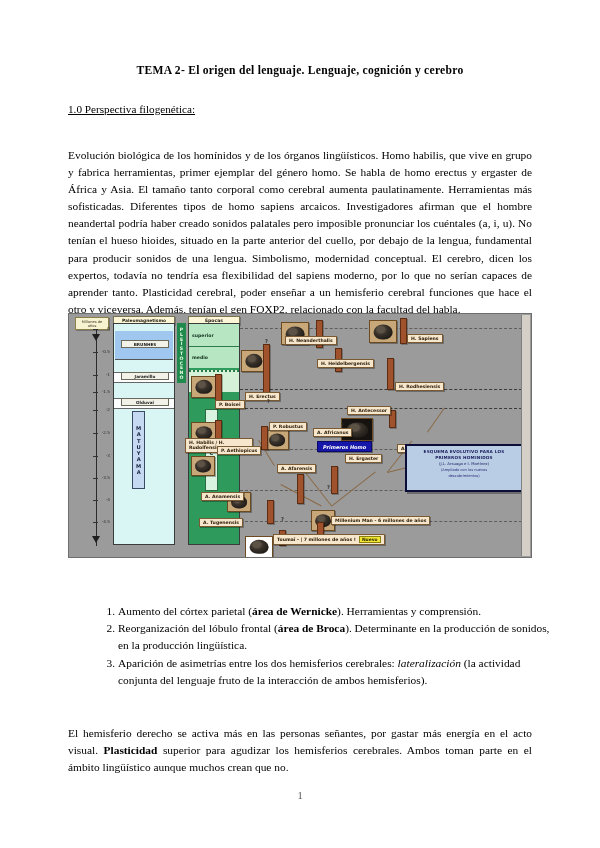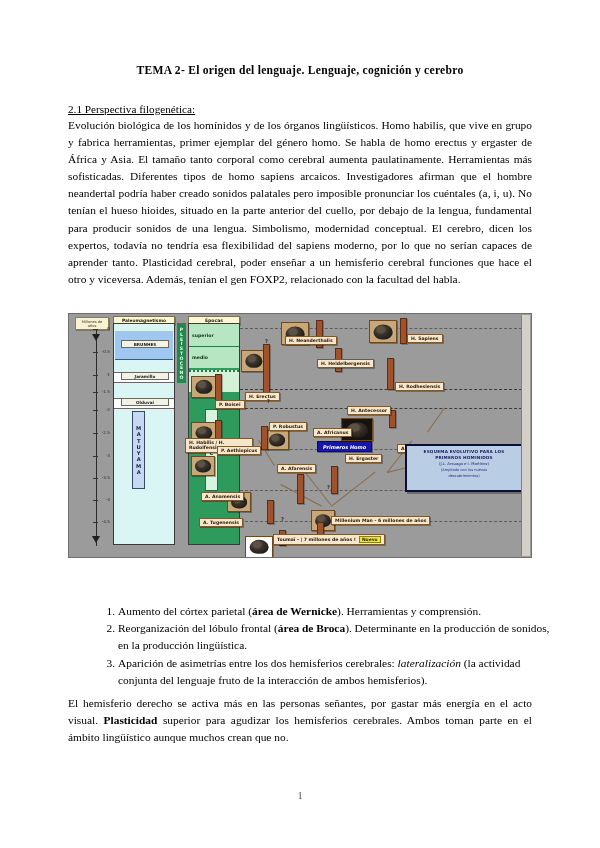--- a/index.html
+++ b/index.html
@@ -22,20 +22,21 @@
   .section-head {
     position:absolute; left:68px; top:103px;
     font-size:11.2px; text-decoration:underline;
   }
   .para {
     position:absolute;
     font-size:11.4px;
     line-height:17.1px;
     text-align:justify;
     text-justify:inter-word;
+    margin-top:30px;
   }
   #para-1 { left:68px; top:117px; width:464px; }
   #para-2 { left:68px; top:569px; width:464px; }
   #para-3 { left:68px; top:695px; width:464px; }
   ol.changes {
     position:absolute; left:92px; top:603px; width:442px;
     margin:0; padding:0 0 0 26px;
     font-size:11.4px; line-height:17.2px;
   }
   ol.changes li { margin:0; padding:0; }
@@ -222,21 +223,21 @@
     background:#d4d0c8; border-left:1px solid #808080;
   }
 </style>
 </head>
 <body>
 
 <div class="page">
 
   <div class="doc-title">TEMA 2- El origen del lenguaje. Lenguaje, cognición y cerebro</div>
 
-  <div class="section-head">2.1 Perspectiva filogenética:</div>
+  <div class="section-head">1.0 Perspectiva filogenética:</div>
 
   <div class="para" id="para-1">Evolución biológica de los homínidos y de los órganos lingüísticos. Homo habilis, que vive en grupo y fabrica herramientas, primer ejemplar del género homo. Se habla de homo erectus y ergaster de África y Asia. El tamaño tanto corporal como cerebral aumenta paulatinamente. Herramientas más sofisticadas. Diferentes tipos de homo sapiens arcaicos. Investigadores afirman que el hombre neandertal podría haber creado sonidos palatales pero imposible pronunciar los cuéntales (a, i, u). No tenían el hueso hioides, situado en la parte anterior del cuello, por debajo de la lengua, fundamental para producir sonidos de una lengua. Simbolismo, modernidad conceptual. El cerebro, dicen los expertos, todavía no tendría esa flexibilidad del sapiens moderno, por lo que no serían capaces de aprender tanto. Plasticidad cerebral, poder enseñar a un hemisferio cerebral funciones que hace el otro y viceversa. Además, tenían el gen FOXP2, relacionado con la facultad del habla.</div>
 
   <div class="figure">
     <div class="fig-inner">
 
       <div class="axis-col">
         <div class="axis-caption">Millones de años</div>
         <div class="axis-line"></div>
         <div class="arrow-dn"></div>

